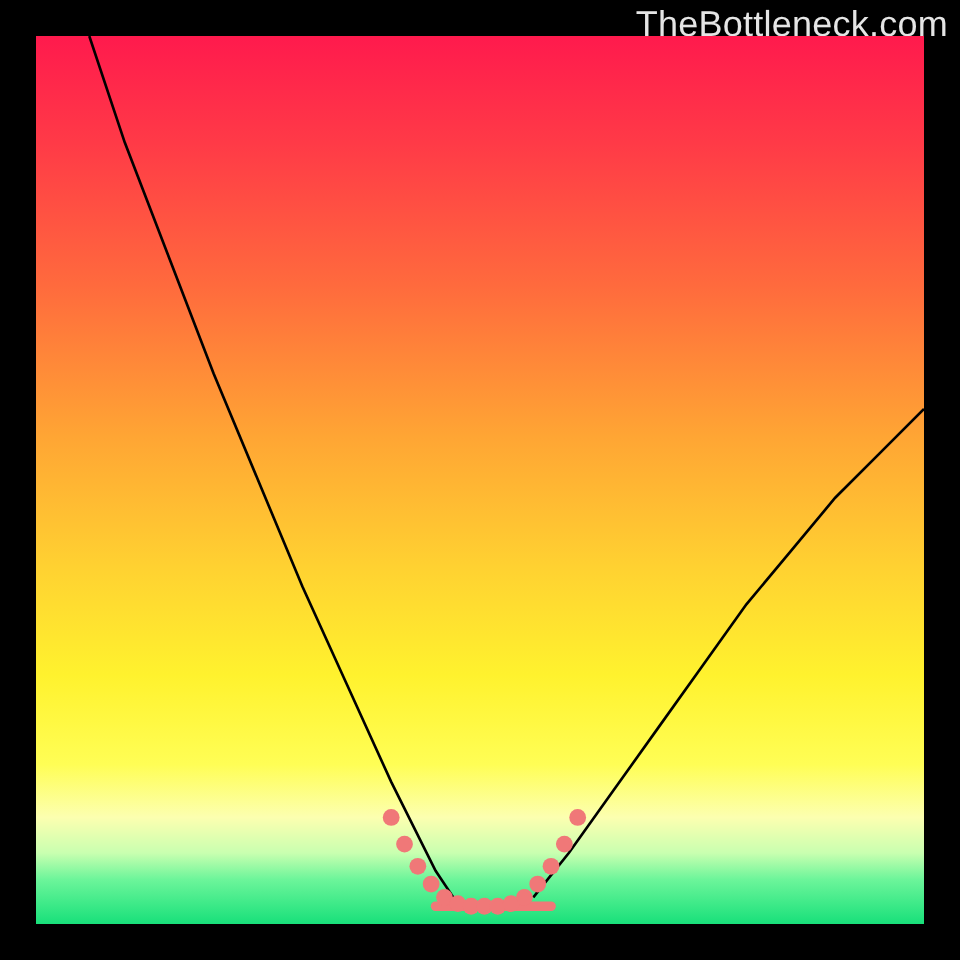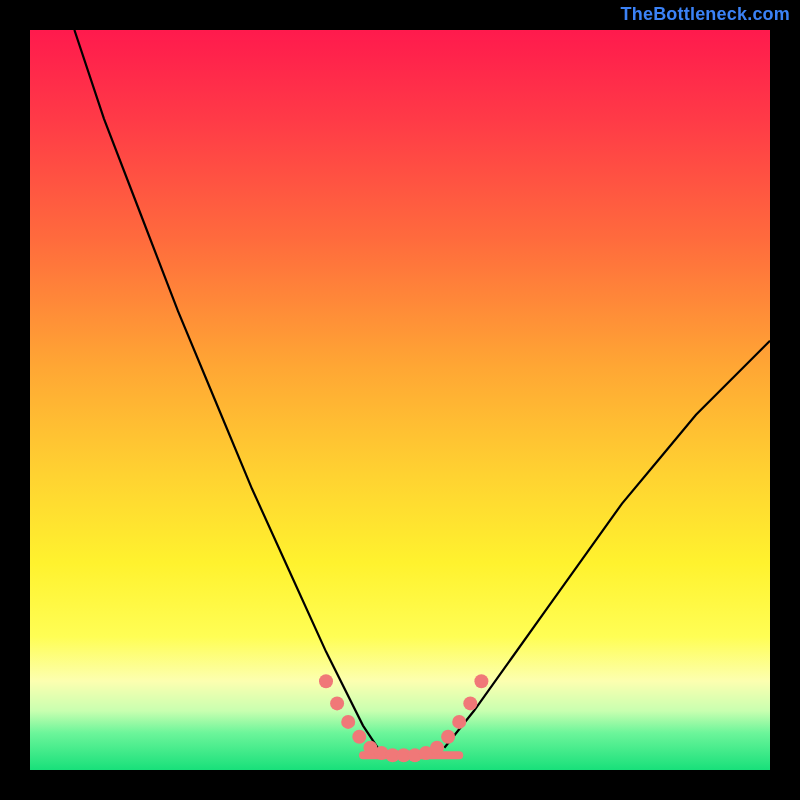--- a/index.html
+++ b/index.html
@@ -37,23 +37,23 @@
       #c9ffb0 92%,
       #6cf59a 95%,
       #18e07a 100%
     );
   }
   .watermark {
     position: absolute;
     top: 4px;
     right: 10px;
     font-family: Arial, Helvetica, sans-serif;
-    font-size: 18px;
-    font-weight: 700;
-    color: #3b82f6;
+    font-size: 30px;
+    font-weight: 400;
+    color: #e5e5e5;
     letter-spacing: 0.2px;
     user-select: none;
   }
   svg.curves {
     position: absolute;
     left: 0;
     top: 0;
     width: 740px;
     height: 740px;
   }

